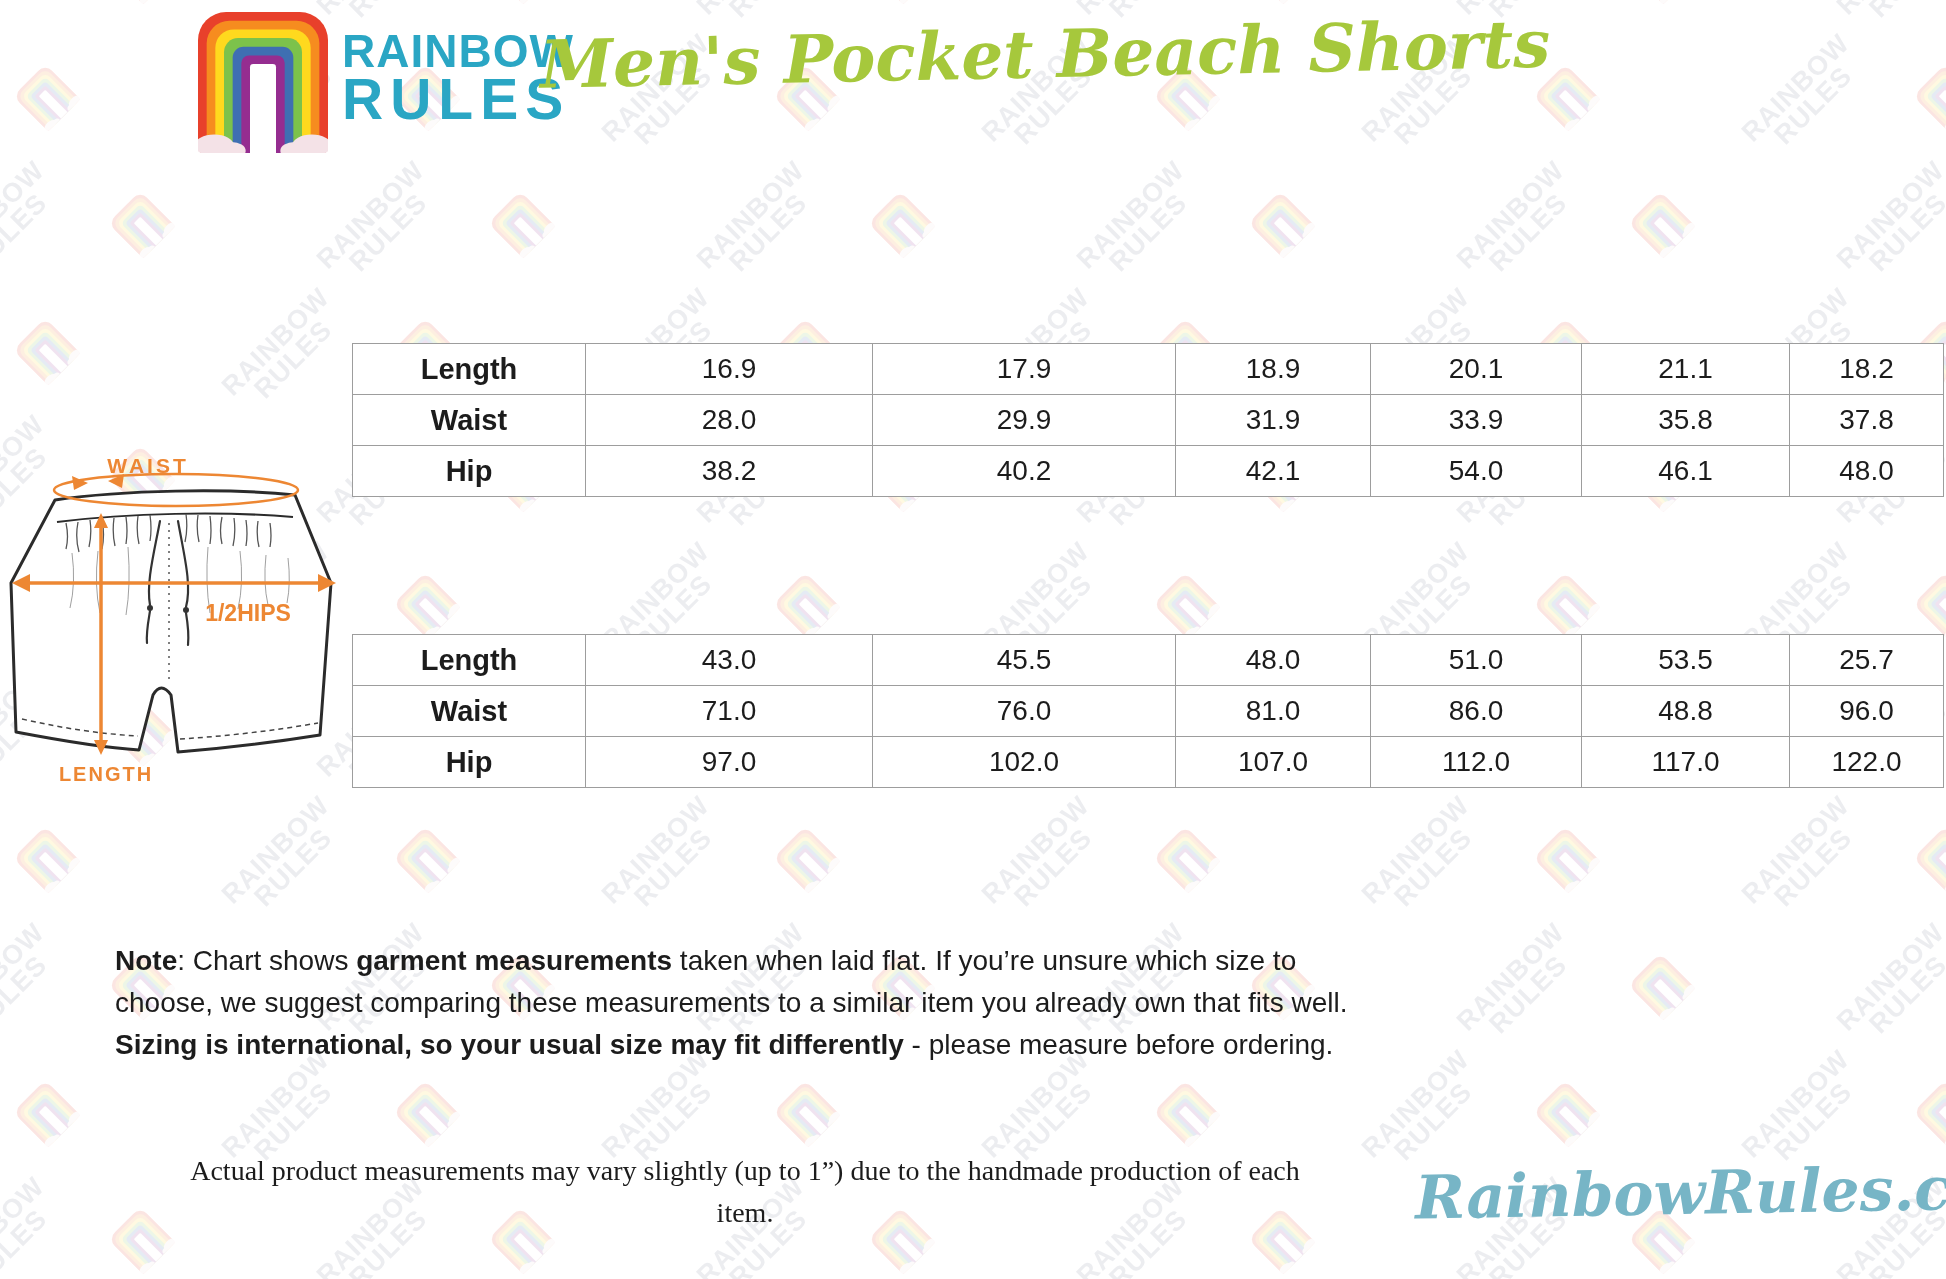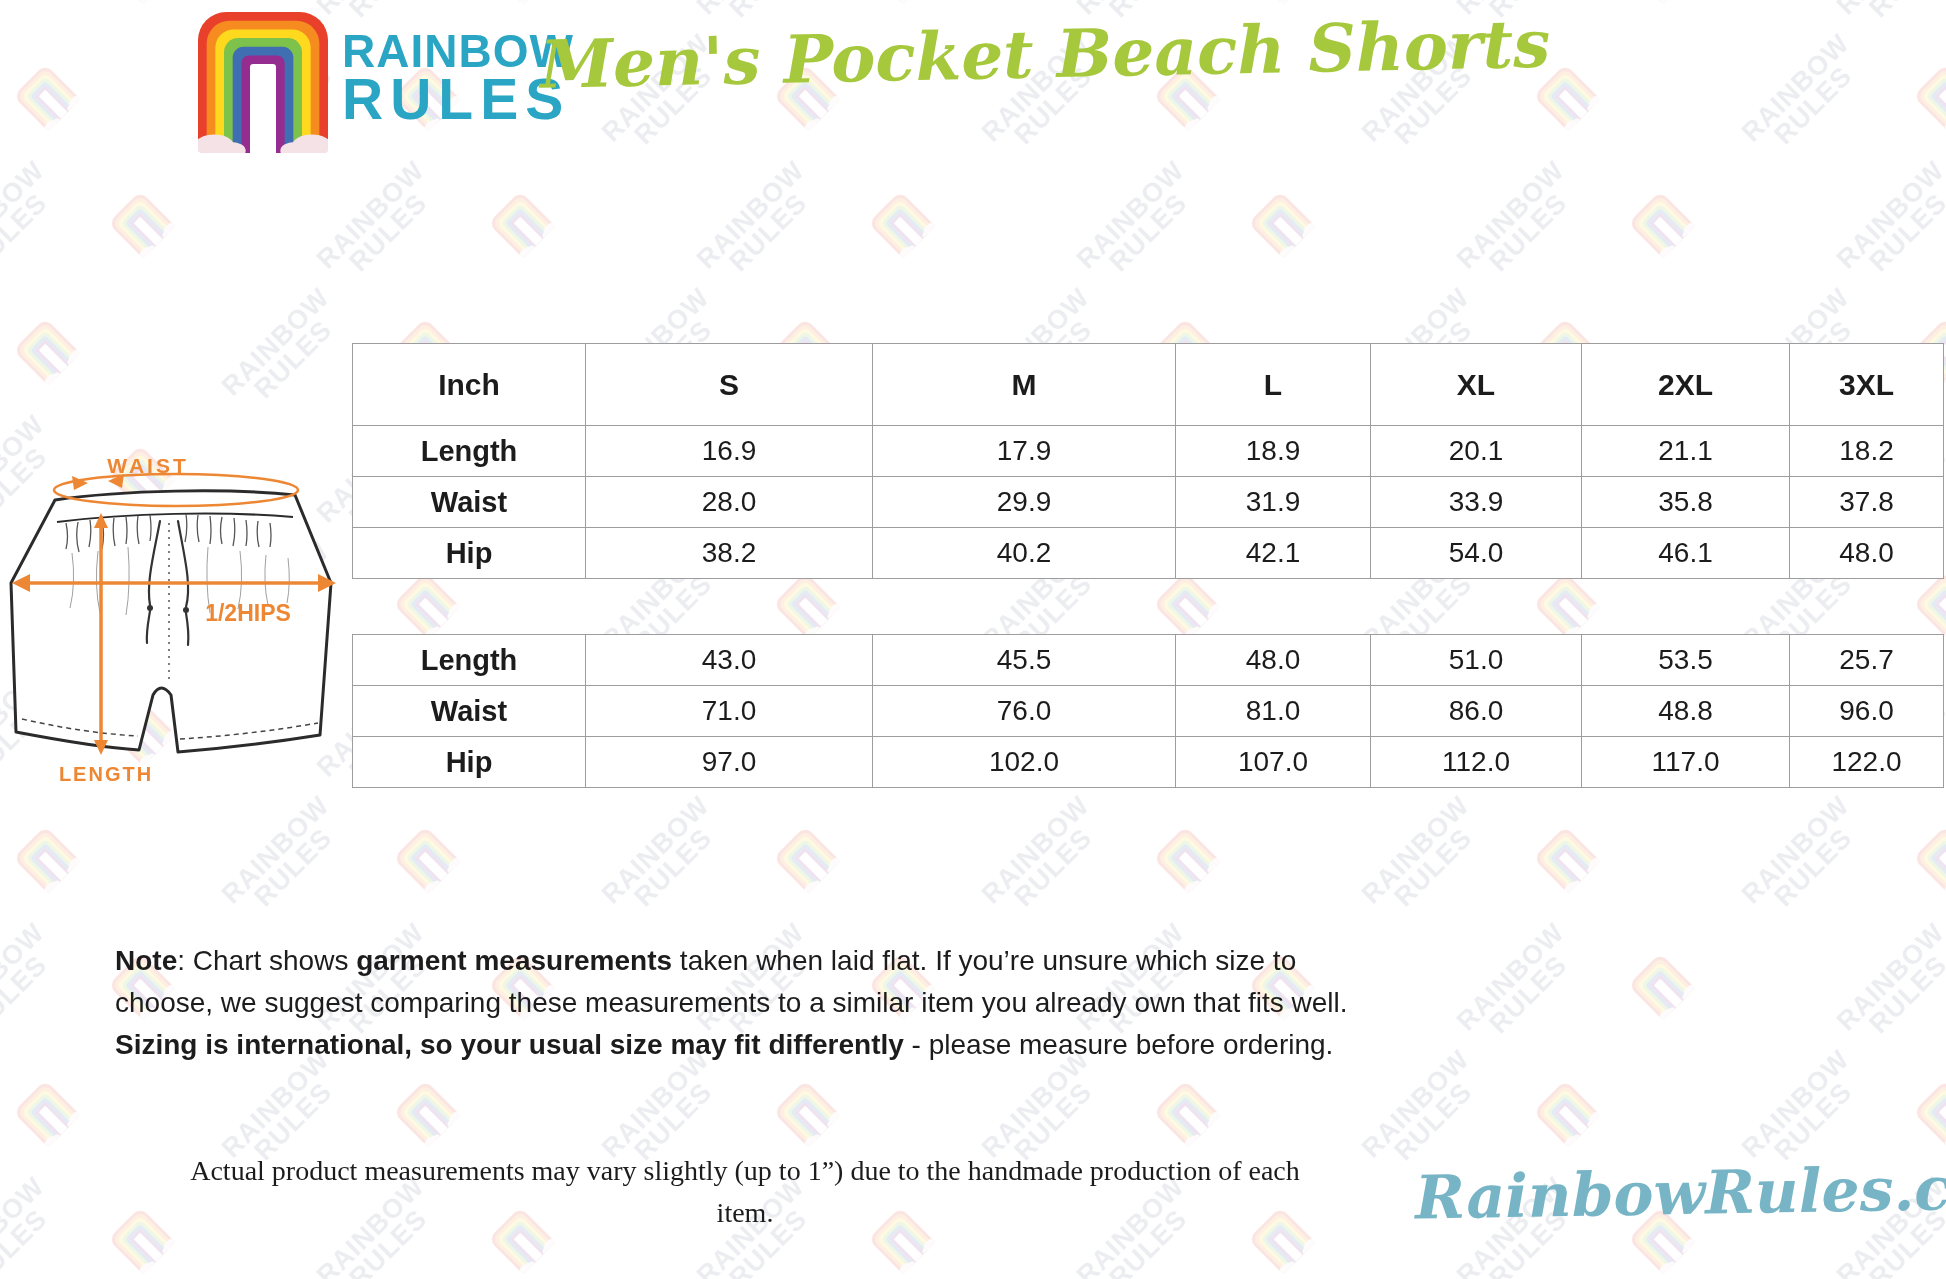--- a/index.html
+++ b/index.html
@@ -379,29 +379,20 @@
       <colgroup>
           <col style="width:233px">
           <col style="width:287px">
           <col style="width:303px">
           <col style="width:195px">
           <col style="width:211px">
           <col style="width:208px">
           <col style="width:154px">
         </colgroup>
       <tbody>
-          <tr class="hdr">
-        <th>Inch</th>
-        <th>S</th>
-        <th>M</th>
-        <th>L</th>
-        <th>XL</th>
-        <th>2XL</th>
-        <th>3XL</th>
-      </tr>
       <tr class="row">
         <td class="rl">Length</td>
         <td>16.9</td>
         <td>17.9</td>
         <td>18.9</td>
         <td>20.1</td>
         <td>21.1</td>
         <td>18.2</td>
       </tr>
       <tr class="row">

